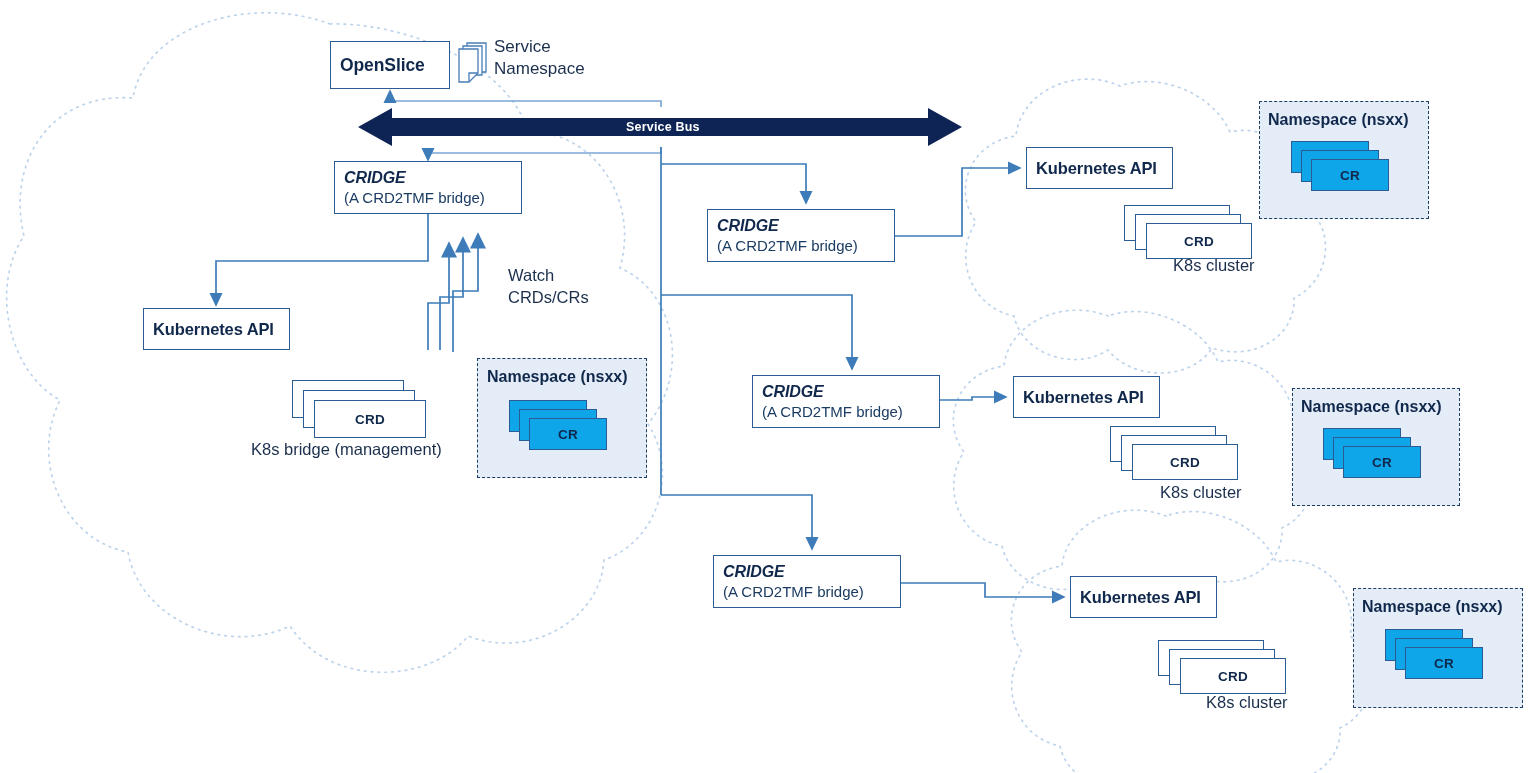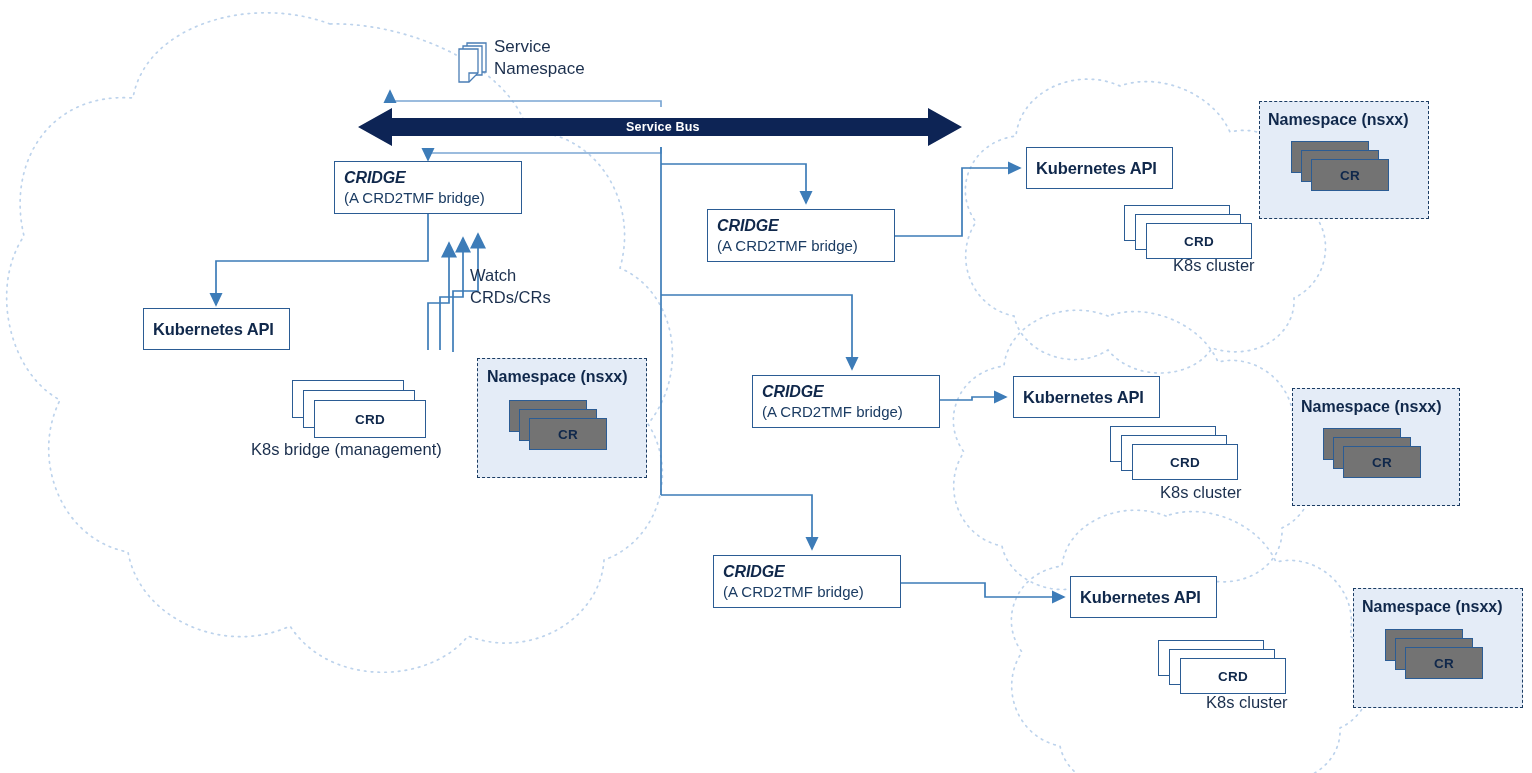--- a/index.html
+++ b/index.html
@@ -83,21 +83,21 @@
   
   .stack {
     position: absolute;
   }
   .stack .card {
     position: absolute;
     box-sizing: border-box;
     background: #ffffff;
     border: 1.4px solid #2b5c94;
   }
-  .stack.cr .card { background: #737373; }
+  .stack.cr .card { background: #0ea5e9; }
   .stack .card.front {
     display: flex;
     align-items: center;
     justify-content: center;
   }
   .stack .card.front span {
     font-size: 13.5px;
     font-weight: bold;
     color: #10284b;
     letter-spacing: 0.2px;
@@ -224,20 +224,23 @@
     </g>
   </svg>
 
   <div class="bus" style="left:358px; top:108px; width:604px; height:38px;">
     <svg width="604" height="38" viewBox="0 0 604 38">
       <path d="M0,19 L34,0 L34,10 L570,10 L570,0 L604,19 L570,38 L570,28 L34,28 L34,38 Z" fill="#0d2455"></path>
     </svg>
   </div>
   <div class="bus-label" style="left:626px; top:120px;">Service Bus</div>
 
+  <div class="box openslice padded" style="left:330px; top:41px; width:120px; height:48px;">
+    <div class="title">OpenSlice</div>
+  </div>
 
   <div class="docstack" style="left:455px; top:40px;">
     <svg width="36" height="48" viewBox="0 0 36 48">
       <g fill="#ffffff" stroke="#4a7db5" stroke-width="1.3">
         <path d="M12,3 L31,3 L31,32 L22,32 L12,32 Z"></path>
         <path d="M8,6 L27,6 L27,35 L18,35 L8,35 Z"></path>
       </g>
       <path d="M4,9 L23,9 L23,33 L14,42 L4,42 Z" fill="#ffffff" stroke="#4a7db5" stroke-width="1.3"></path>
       <path d="M14,42 L14,33 L23,33" fill="none" stroke="#4a7db5" stroke-width="1.3"></path>
     </svg>
@@ -276,21 +279,21 @@
   </div>
 
   <div class="box kapi padded" style="left:1013px; top:376px; width:147px; height:42px;">
     <div class="title">Kubernetes API</div>
   </div>
 
   <div class="box kapi padded" style="left:1070px; top:576px; width:147px; height:42px;">
     <div class="title">Kubernetes API</div>
   </div>
 
-  <div class="caption two-line" style="left:470px; top:264px;">
+  <div class="caption two-line" style="left:508px; top:264px;">
     <span>Watch</span><br>
     <span>CRDs/CRs</span>
   </div>
 
   <div class="stack crd" style="left:292px; top:380px; width:134px; height:58px;">
     <div class="card" style="left:0; top:0; width:112px; height:38px;"></div>
     <div class="card" style="left:11px; top:10px; width:112px; height:38px;"></div>
     <div class="card front" style="left:22px; top:20px; width:112px; height:38px;">
       <span>CRD</span>
     </div>

